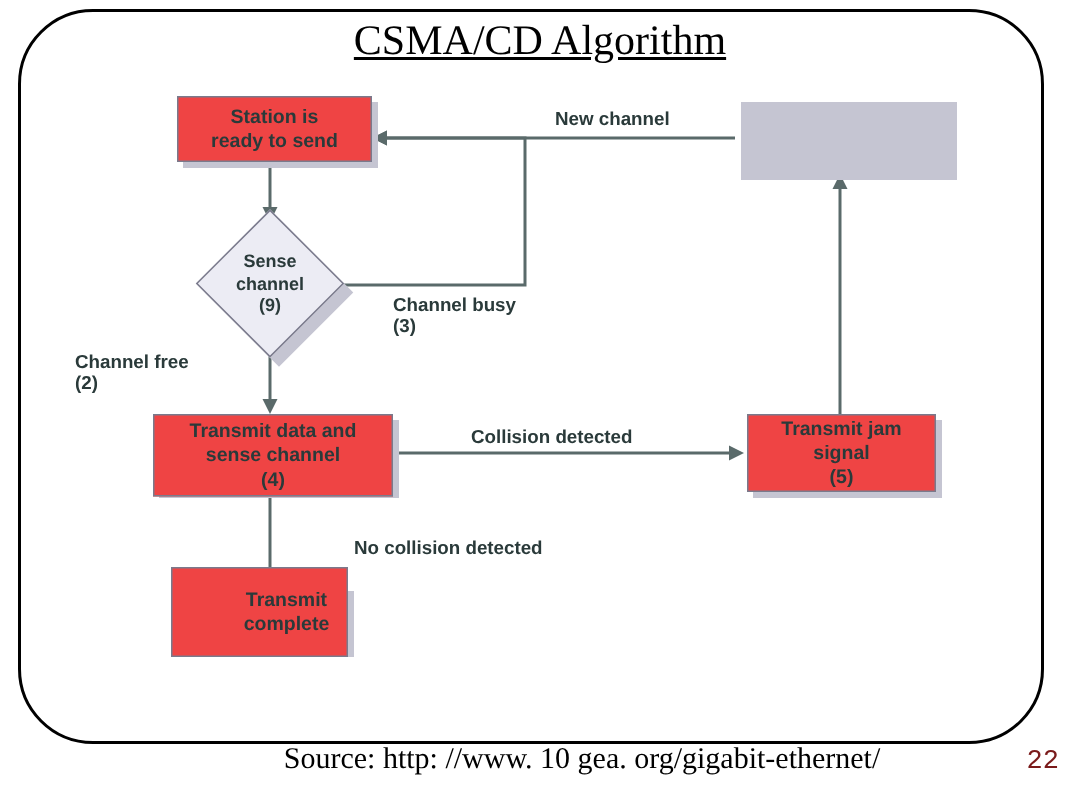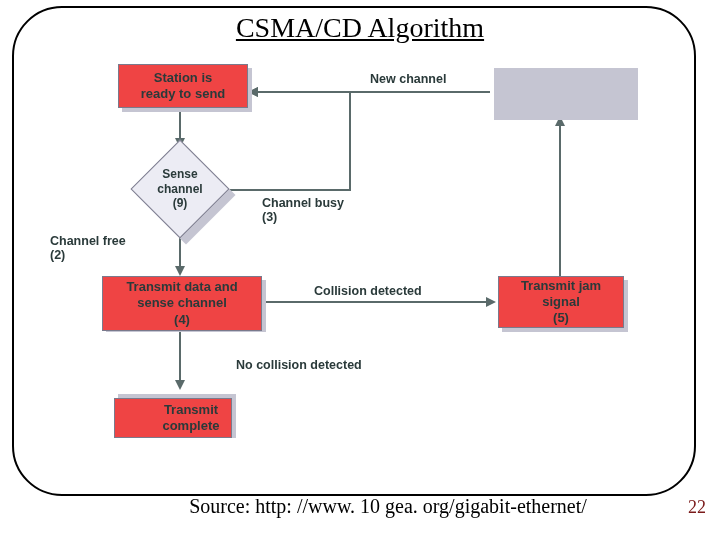--- a/index.html
+++ b/index.html
@@ -118,21 +118,21 @@
     text-align: center;
     font-family: "Times New Roman", serif;
     font-size: 20px;
     color: #000;
     margin-left: 28px;
   }
   .pagenum {
     position: absolute;
     right: 14px;
     bottom: 22px;
-    font-family: Liberation Serif, serif;
+    font-family: Liberation Mono, monospace;
     font-size: 18px;
     color: #7a1a1a;
   }
   svg.arrows {
     position: absolute;
     left: 0; top: 0;
     width: 590px;
     height: 400px;
     z-index: 1;
   }
@@ -187,21 +187,21 @@
   </div>
 
   <div class="shadow" style="left:36px; top:218px; width:160px; height:52px;"></div>
   <div class="box-plain" style="left:32px; top:214px; width:160px; height:55px;">
     <span style="white-space:pre-line;">Transmit data and
 sense channel
 (4)</span>
   </div>
 
   <div class="shadow" style="left:48px; top:332px; width:118px; height:44px;"></div>
-  <div class="box-plain" style="left:44px; top:336px; width:118px; height:40px;padding-left:44px;">
+  <div class="box-plain" style="left:44px; top:316px; width:118px; height:60px;padding-left:44px;">
     <span style="white-space:pre-line;">Transmit
 complete</span>
   </div>
 
   <div class="shadow" style="left:432px; top:218px; width:126px; height:52px;"></div>
   <div class="box-plain" style="left:428px; top:214px; width:126px; height:52px;">
     <span style="white-space:pre-line;">Transmit jam
 signal
 (5)</span>
   </div>

